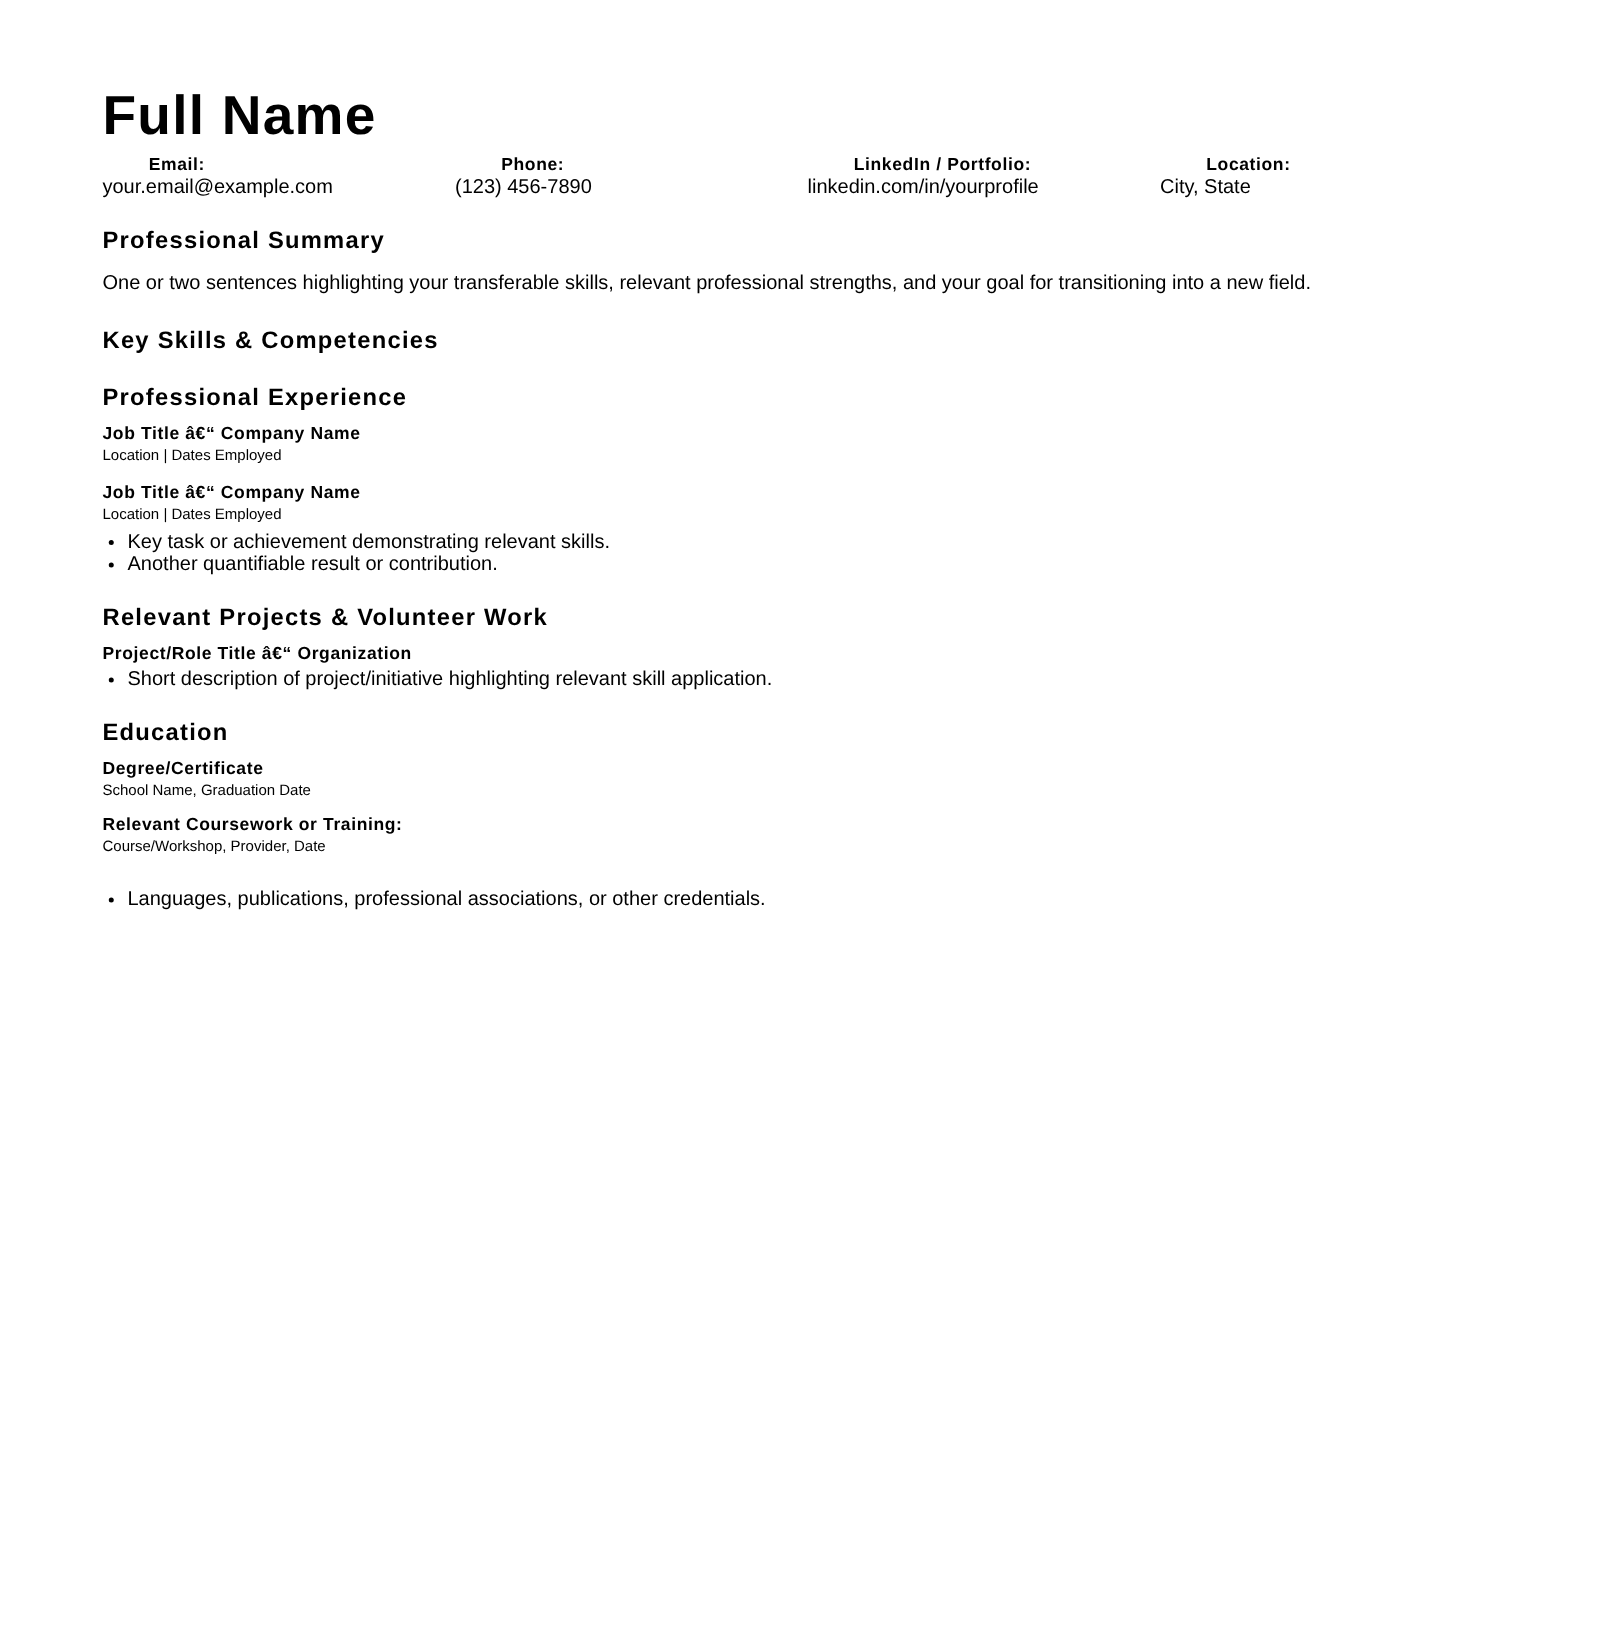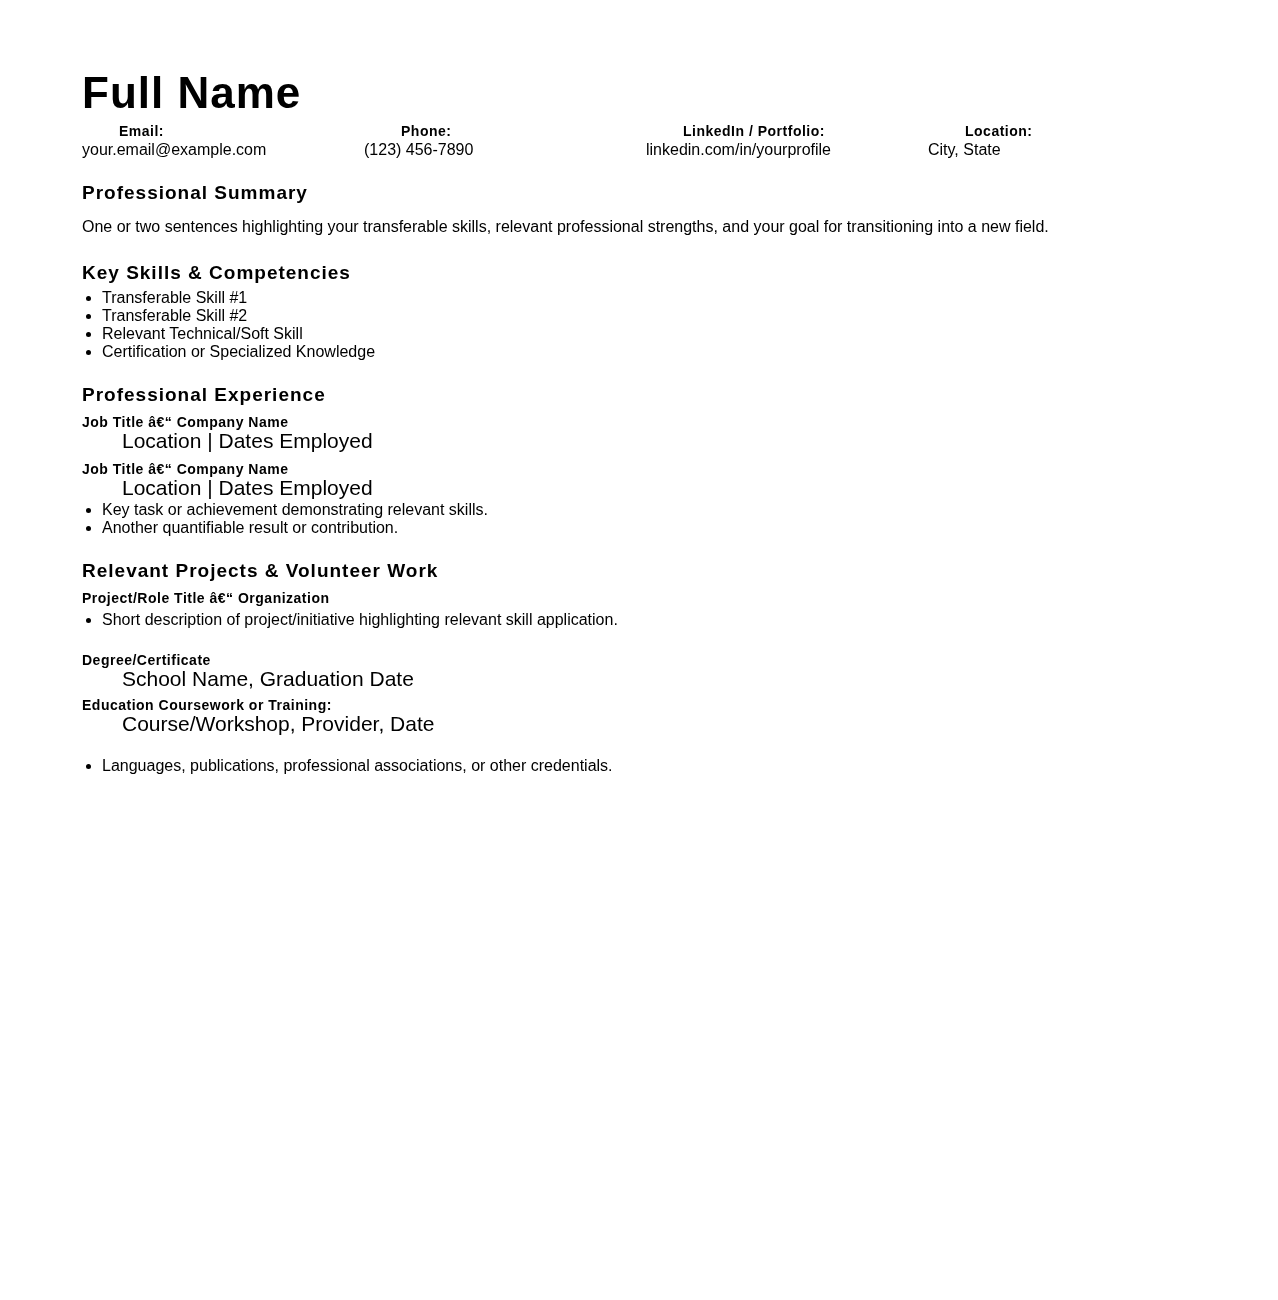--- a/index.html
+++ b/index.html
@@ -22,21 +22,21 @@
     .contact .val { font-size: 16px; line-height: 19px; display:block; }
     h2 {
       font-size: 19px; font-weight: bold; letter-spacing: 1px;
       margin: 0; line-height: 24px;
     }
     .section { margin-top: 20px; }
     .summary { margin: 12px 0 0 0; font-size: 16px; line-height: 20px; }
     ul { margin: 4px 0 0 0; padding-left: 20px; }
     li { font-size: 16px; line-height: 18px; }
     .entry-title { font-weight: bold; font-size: 14px; letter-spacing: 0.5px; line-height: 18px; margin-top: 6px; }
-    .entry-sub { font-size: 21px; line-height: 19px; margin-left: 40px; }
+    .entry-sub { font-size: 12px; line-height: 19px; }
     .entry + .entry { margin-top: 10px; }
     .edu-block + .edu-block { margin-top: 8px; }
   </style>
 </head>
 <body>
 
 <div class="page">
   <h1>Full Name</h1>
 
   <div class="contact">
@@ -58,26 +58,20 @@
     </div>
   </div>
 
   <div class="section" style="margin-top:22px">
     <h2>Professional Summary</h2>
     <p class="summary">One or two sentences highlighting your transferable skills, relevant professional strengths, and your goal for transitioning into a new field.</p>
   </div>
 
   <div class="section" style="margin-top:24px">
     <h2>Key Skills &amp; Competencies</h2>
-    <ul>
-      <li>Transferable Skill #1</li>
-      <li>Transferable Skill #2</li>
-      <li>Relevant Technical/Soft Skill</li>
-      <li>Certification or Specialized Knowledge</li>
-    </ul>
   </div>
 
   <div class="section" style="margin-top:22px">
     <h2>Professional Experience</h2>
     <div class="entry">
       <div class="entry-title">Job Title â€“ Company Name</div>
       <div class="entry-sub">Location | Dates Employed</div>
     </div>
     <div class="entry">
       <div class="entry-title">Job Title â€“ Company Name</div>
@@ -93,26 +87,27 @@
     <h2>Relevant Projects &amp; Volunteer Work</h2>
     <div class="entry">
       <div class="entry-title">Project/Role Title â€“ Organization</div>
       <ul>
         <li>Short description of project/initiative highlighting relevant skill application.</li>
       </ul>
     </div>
   </div>
 
   <div class="section" style="margin-top:22px">
+    <h2>Education</h2>
     <div class="edu-block">
       <div class="entry-title">Degree/Certificate</div>
       <div class="entry-sub">School Name, Graduation Date</div>
     </div>
     <div class="edu-block">
-      <div class="entry-title">Education Coursework or Training:</div>
+      <div class="entry-title">Relevant Coursework or Training:</div>
       <div class="entry-sub">Course/Workshop, Provider, Date</div>
     </div>
   </div>
 
   <div class="section" style="margin-top:24px">
     <ul>
       <li>Languages, publications, professional associations, or other credentials.</li>
     </ul>
   </div>
 </div>

